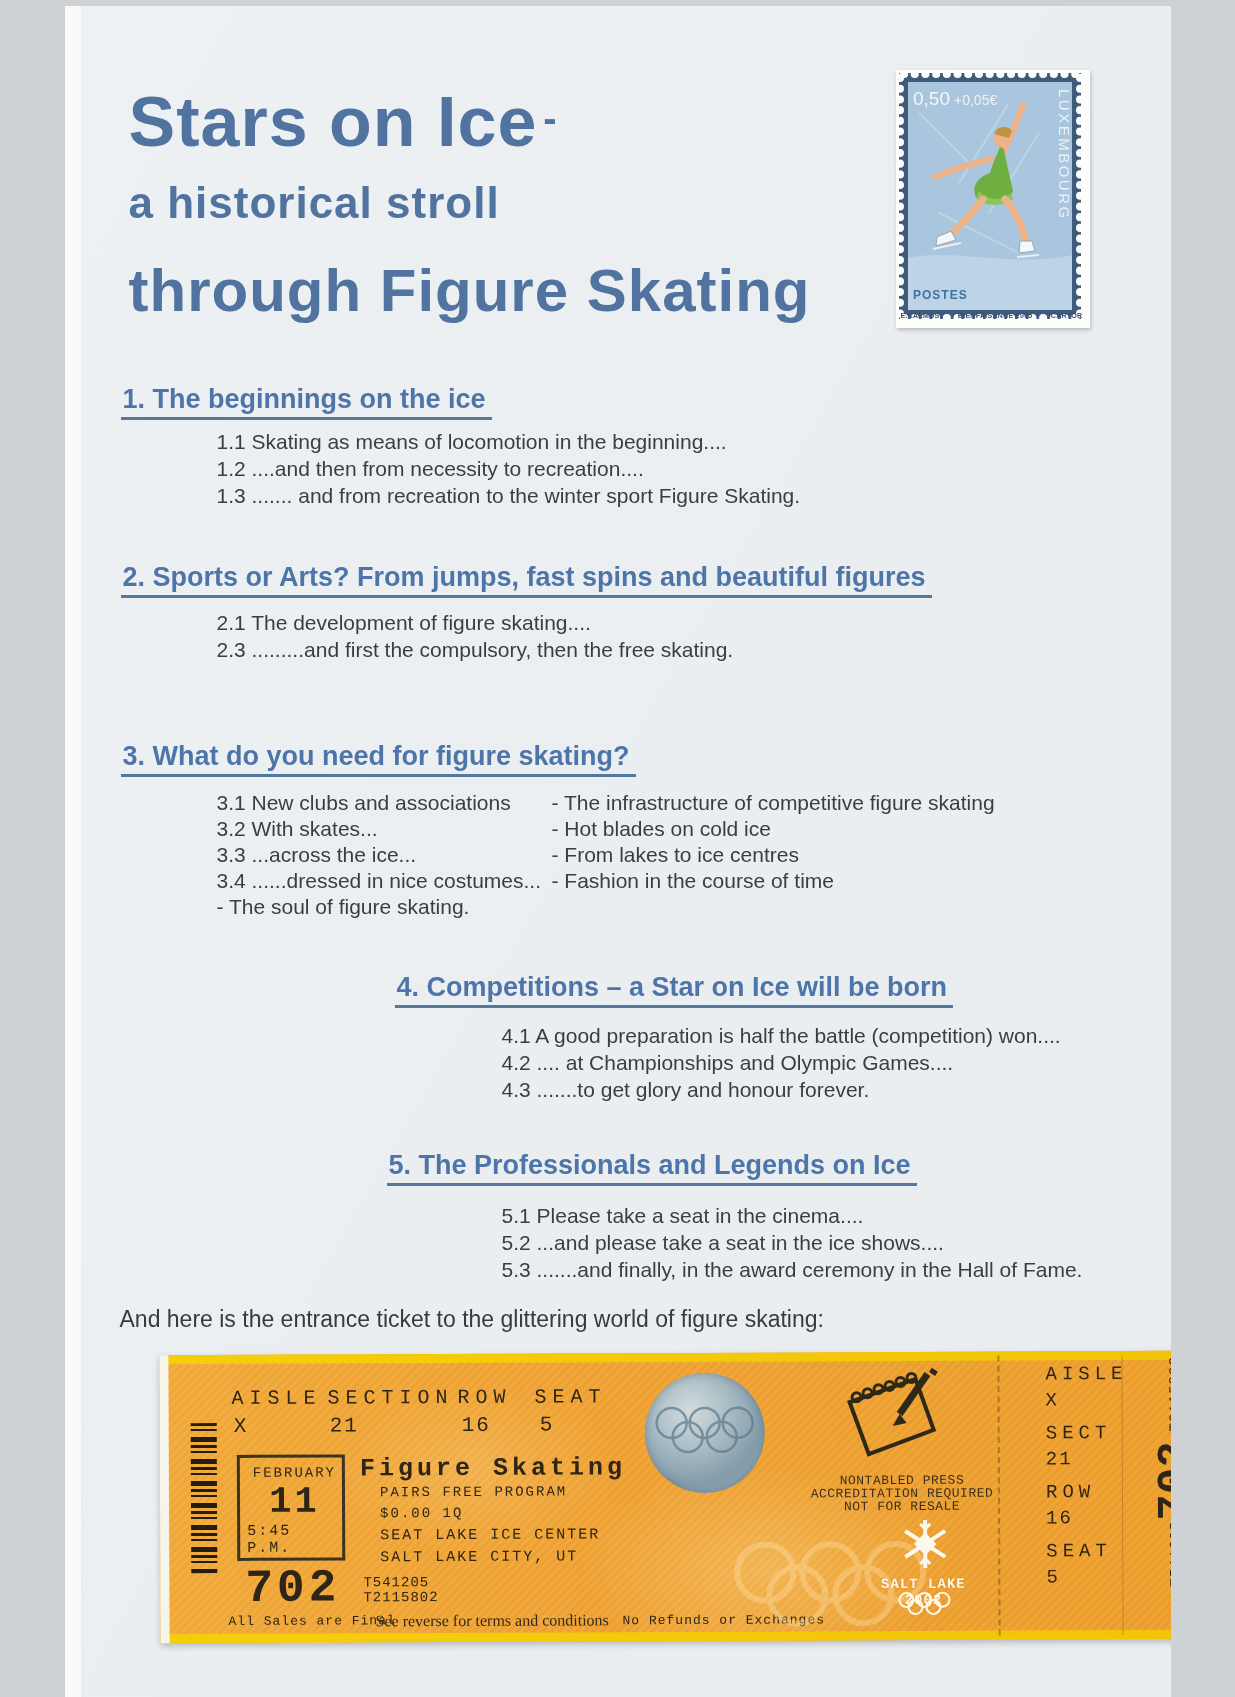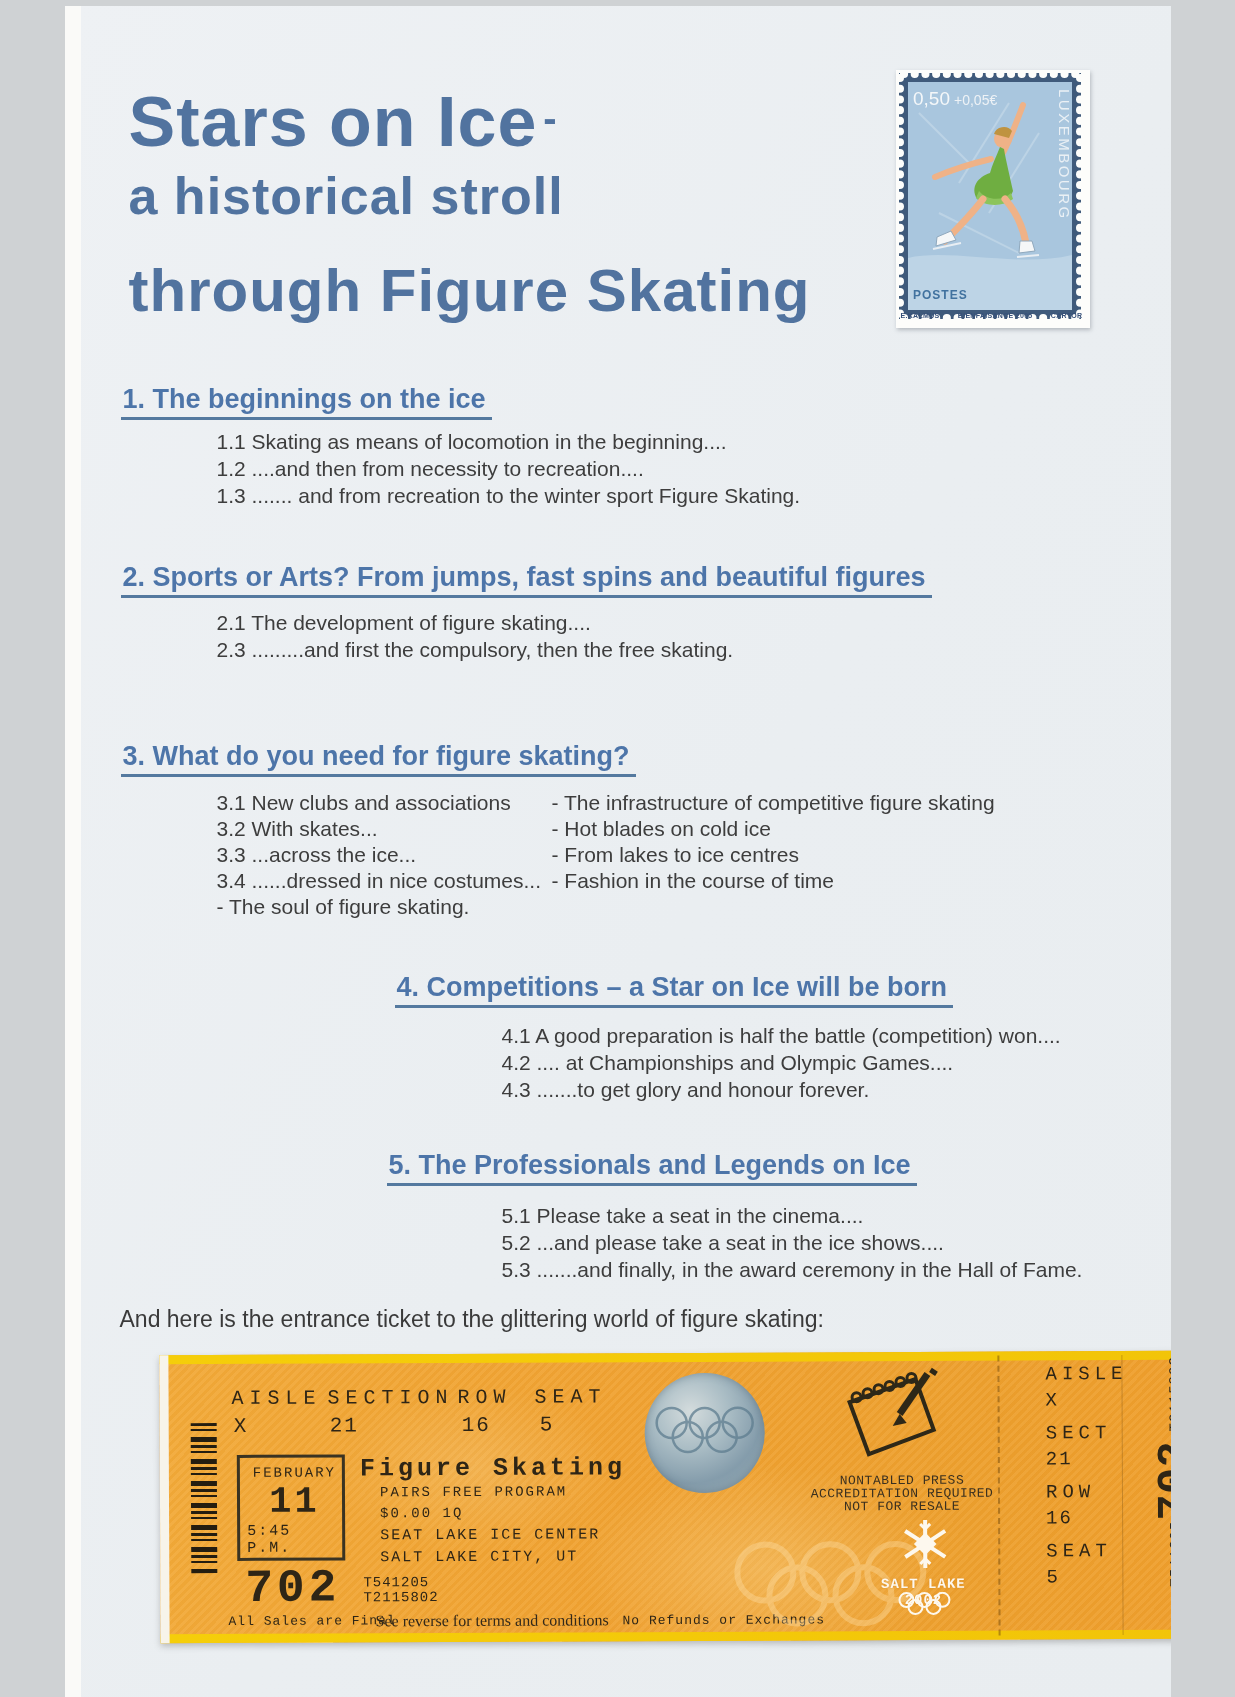--- a/index.html
+++ b/index.html
@@ -5,21 +5,21 @@
   html,body{margin:0;padding:0;background:#cfd2d4;}
   #page{position:relative;width:1106px;height:1697px;margin:6px auto;
         background:linear-gradient(120deg,#eef1f4 0%,#eaeef1 55%,#e9edf0 100%);
         overflow:hidden;font-family:"Liberation Sans",sans-serif;}
   .abs{position:absolute;}
   #scan-edge{left:0;top:0;width:16px;height:1697px;background:#fafaf8;}
   
   .title-line{color:#51739f;font-weight:bold;white-space:nowrap;letter-spacing:1px;}
   #title1{left:64px;top:76px;font-size:70px;}
   #title1 .dash{font-size:40px;vertical-align:14px;margin-left:6px;}
-  #title2{left:64px;top:160px;font-size:52px;}
+  #title2{left:64px;top:172px;font-size:44px;}
   #title3{left:64px;top:250px;font-size:60px;}
   
   .heading{font-weight:bold;font-size:27px;color:#4d75a9;border-bottom:3px solid #54799f;
            padding:0 6px 2px 2px;white-space:nowrap;}
   .item{font-size:21px;line-height:27px;color:#3d3d3d;white-space:nowrap;}
   .grid3{display:grid;grid-template-columns:335px auto;row-gap:0;}
   .grid3 .item{line-height:26px;}
   #outro{left:55px;top:1300px;font-size:23px;color:#3a3a3a;white-space:nowrap;}
   
   #stamp-wrap{left:831px;top:64px;width:188px;height:252px;background:#fdfdfb;

